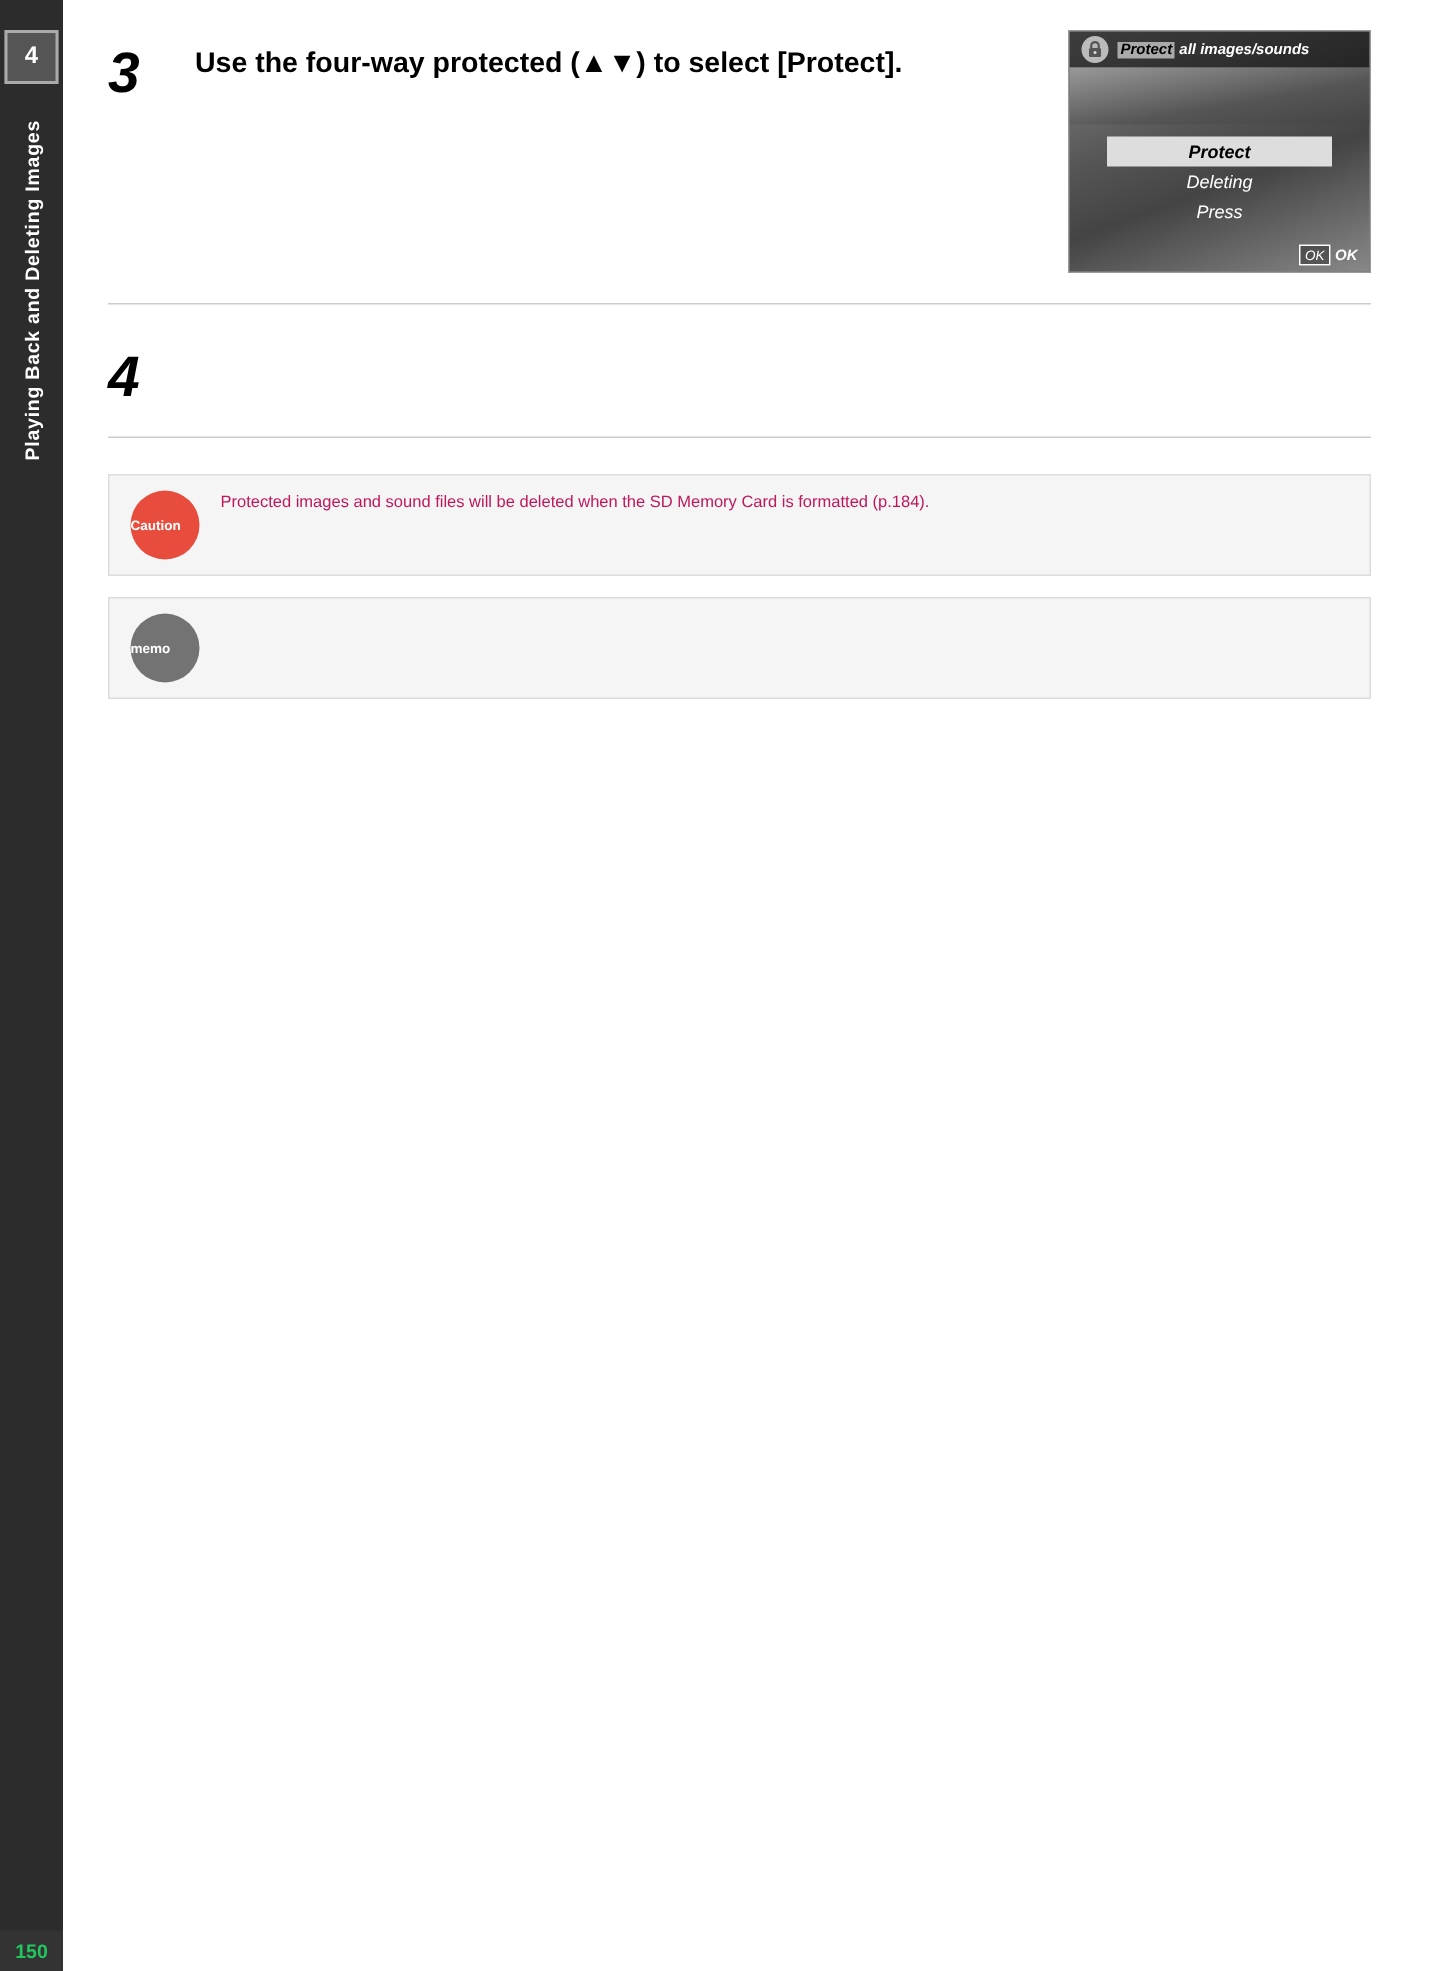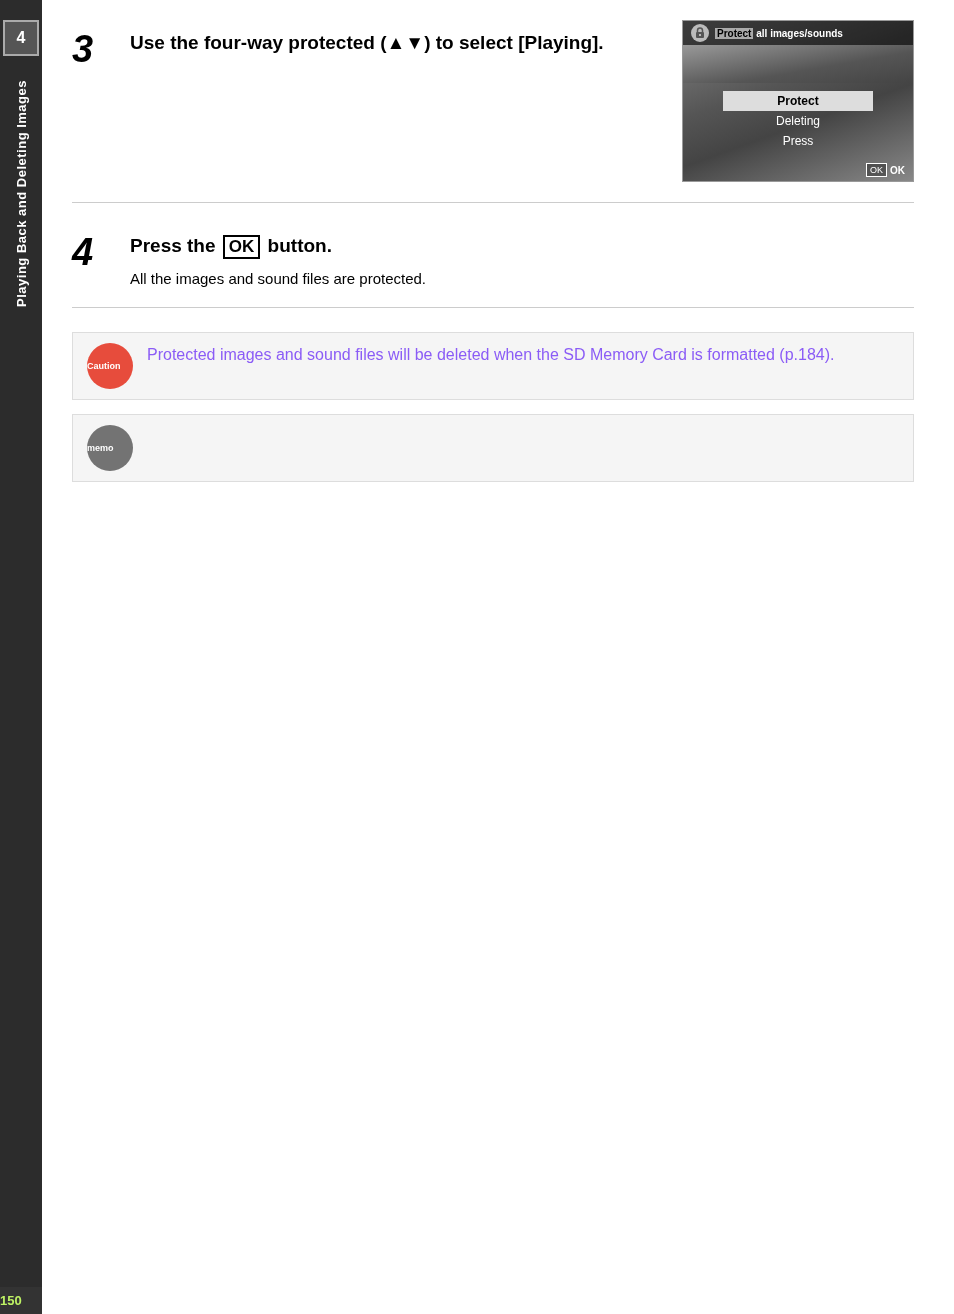--- a/index.html
+++ b/index.html
@@ -52,22 +52,22 @@
       white-space: nowrap;
     }
 
     
     .page-number-area {
       position: absolute;
       bottom: 0;
       left: 0;
       width: 42px;
       background: #333;
-      color: #bef264;
-      text-align: left;
+      color: #22c55e;
+      text-align: center;
       font-size: 13px;
       font-weight: bold;
       padding: 6px 0;
     }
 
     
     .main-content {
       flex: 1;
       padding: 30px 40px 30px 30px;
       position: relative;
@@ -118,24 +118,25 @@
       font-size: 15px;
       color: #000;
       margin-top: 6px;
     }
 
     
     .camera-ui {
       float: right;
       margin-left: 20px;
       margin-top: -10px;
-      width: 232px;
+      width: 202px;
       border: 1px solid #999;
       background: #666;
       overflow: hidden;
+      font-style: italic;
     }
 
     .camera-ui-inner {
       position: relative;
       width: 100%;
     }
 
     .camera-bg {
       width: 100%;
       height: 160px;
@@ -256,23 +257,23 @@
     }
 
     .note-icon-label {
       color: #fff;
       font-size: 9px;
       font-weight: bold;
       text-align: center;
     }
 
     .note-text {
-      font-size: 16px;
+      font-size: 11px;
       line-height: 1.55;
-      color: #8b5cf6;
+      color: #be185d;
     }
 
     
     .step3-content {
       flex: 1;
     }
 
     .step4-section {
       display: flex;
       flex-direction: row;
@@ -325,33 +326,27 @@
 
             <div class="camera-ok-area">
               <span class="ok-small-box">OK</span>
               <span class="ok-text">OK</span>
             </div>
           </div>
         </div>
       </div>
 
       <div class="step-title">
-        <span>Use the four-way protected (</span><span>▲▼</span><span>) to select [Playing].</span>
+        <span>Use the four-way protected (</span><span>▲▼</span><span>) to select [Protect].</span>
       </div>
     </div>
   </div>
 
   <div class="step4-section">
     <div class="step-number">4</div>
-    <div class="step-body">
-      <div class="step-title">
-        <span>Press the </span><span class="ok-box">OK</span><span> button.</span>
-      </div>
-      <div class="step-description">All the images and sound files are protected.</div>
-    </div>
   </div>
 
   <div class="note-block">
     <div class="note-icon caution">
       <div class="note-icon-label">Caution</div>
     </div>
     <div class="note-text">Protected images and sound files will be deleted when the SD Memory Card is formatted (p.184).</div>
   </div>
 
   <div class="note-block">

